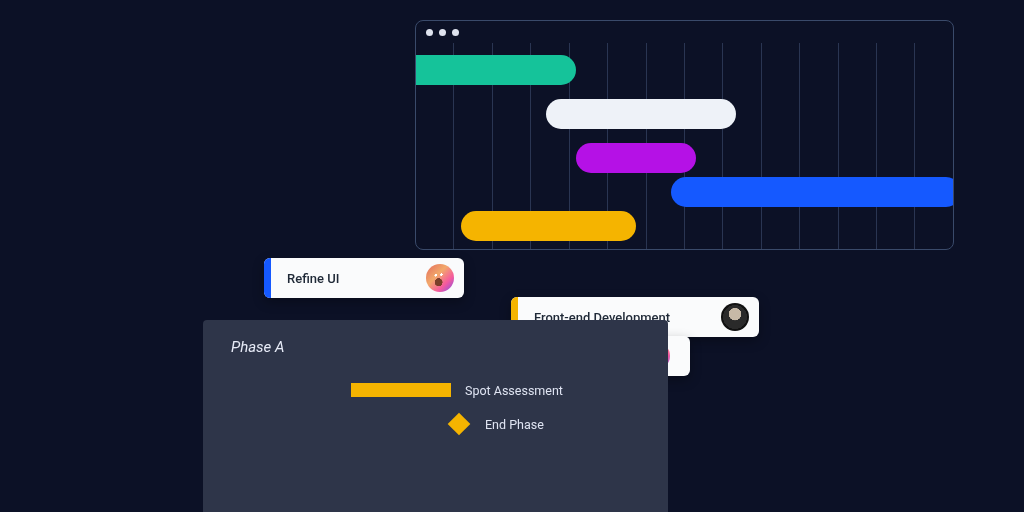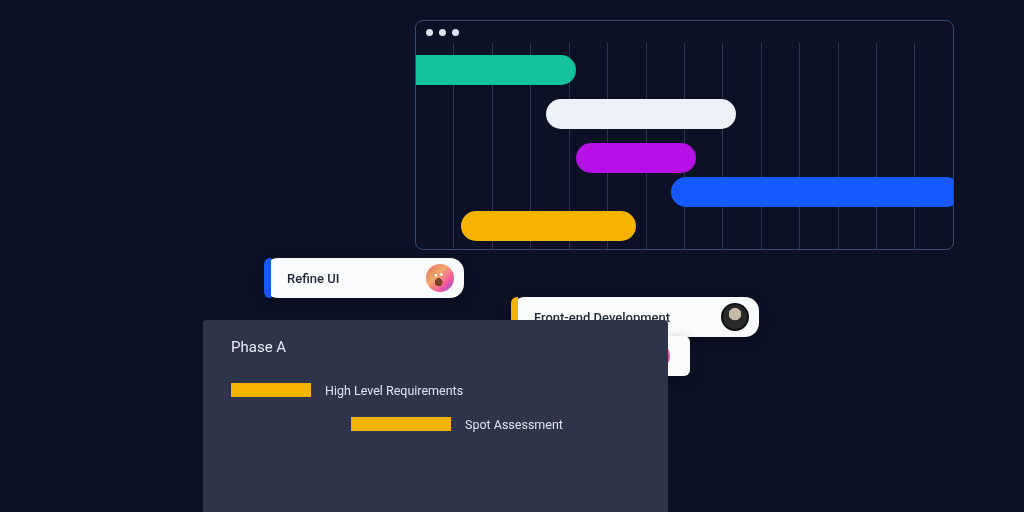--- a/index.html
+++ b/index.html
@@ -54,21 +54,21 @@
     position: absolute;
     height: 30px;
     border-radius: 16px;
   }
 
   
   .task-card {
     position: absolute;
     height: 40px;
     background: #fafbfc;
-    border-radius: 14px;
+    border-radius: 6px;
     display: flex;
     align-items: center;
     box-shadow: 0 4px 12px rgba(0,0,0,0.3);
     color: #1f2937;
     font-size: 13px;
     font-weight: 500;
   }
   .task-stripe {
     width: 7px;
     height: 100%;
@@ -137,20 +137,21 @@
     height: 200px;
     background: #2e3549;
     padding: 18px 28px 24px 28px;
     border-radius: 4px 4px 0 0;
   }
   .phase-title {
     font-size: 15px;
     color: #e7ebf7;
     margin-bottom: 22px;
     font-weight: 400;
+    font-style: italic;
   }
   .phase-row {
     display: flex;
     align-items: center;
     height: 24px;
     margin-bottom: 10px;
     font-size: 12.5px;
     color: #dfe4f2;
   }
   .phase-bar {
@@ -221,23 +222,23 @@
   </div>
   <div class="progress-rest">
     <div class="avatar"></div>
   </div>
 </div>
 
 <div class="phase-panel">
   <div class="phase-title">Phase A</div>
   <div id="phase-rows">
       <div class="phase-row">
-        <div class="phase-spacer" style="width: 0px;"></div>
-        <div class="phase-bar" style="width: 80px;"></div>
-        <div class="phase-label">High Level Requirements</div>
-      </div>
-      <div class="phase-row">
         <div class="phase-spacer" style="width: 120px;"></div>
         <div class="phase-bar" style="width: 100px;"></div>
         <div class="phase-label">Spot Assessment</div>
       </div>
+      <div class="phase-row">
+        <div class="phase-spacer" style="width: 220px;"></div>
+        <div class="diamond"></div>
+        <div class="phase-label">End Phase</div>
+      </div>
     </div>
 </div>
 
 </body></html>

